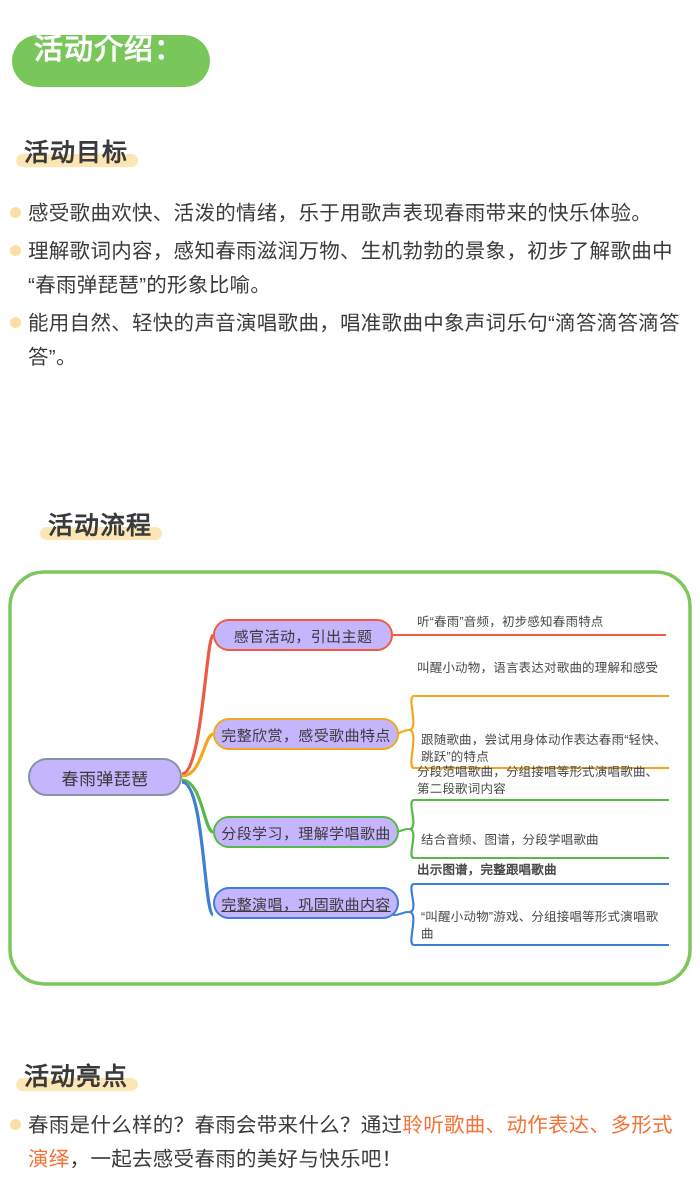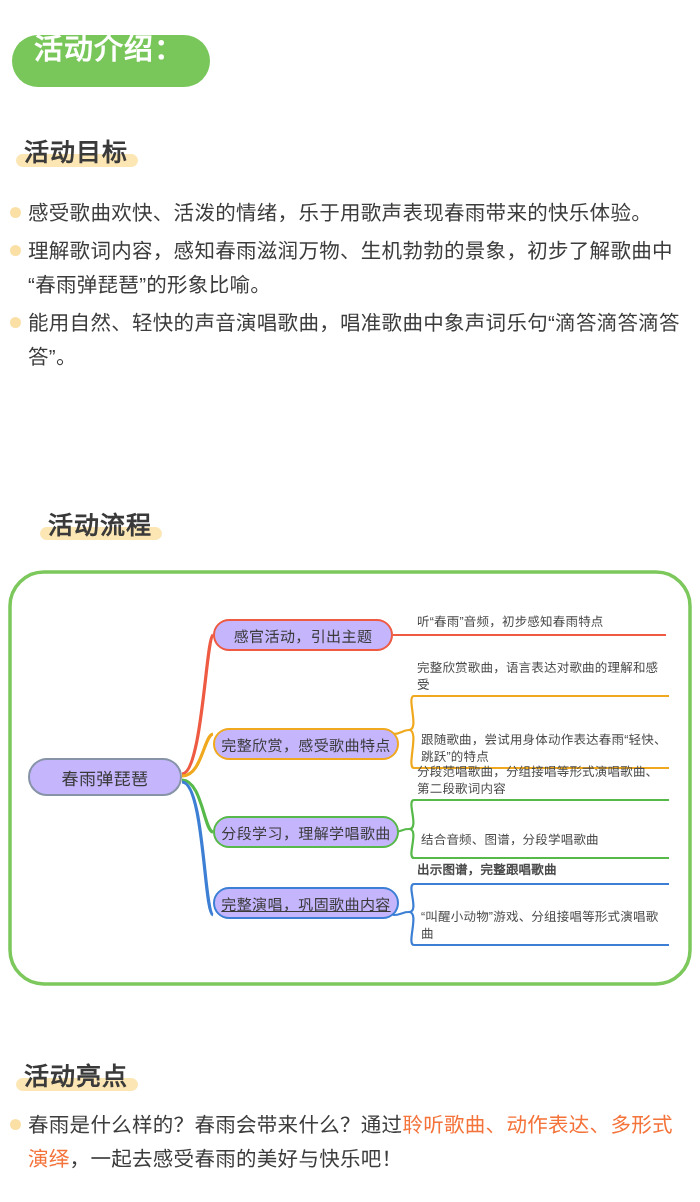--- a/index.html
+++ b/index.html
@@ -211,33 +211,33 @@
     <path d="M408,377 L663,377" fill="none" stroke="#3C7FD4" stroke-width="2.2"></path>
   </svg>
 
   <div class="mm-node mm-center">
     <span>春雨弹琵琶</span>
   </div>
 
   <div class="mm-node mm-branch" style="top:51px; border-color:#EE5A42;">
     <span>感官活动，引出主题</span>
   </div>
-  <div class="mm-node mm-branch" style="top:160px; border-color:#F0A91E; width:186px;">
+  <div class="mm-node mm-branch" style="top:150px; border-color:#F0A91E; width:186px;">
     <span>完整欣赏，感受歌曲特点</span>
   </div>
   <div class="mm-node mm-branch" style="top:248px; border-color:#56B94A; width:186px;">
     <span>分段学习，理解学唱歌曲</span>
   </div>
   <div class="mm-node mm-branch" style="top:319px; border-color:#3C7FD4; width:186px;text-decoration:underline;">
     <span>完整演唱，巩固歌曲内容</span>
   </div>
 
   <div class="mm-leaf" style="left:411px; top:46px; width:252px;">听“春雨”音频，初步感知春雨特点</div>
 
-  <div class="mm-leaf" style="left:411px; top:92px; width:248px;">完整欣赏歌曲，语言表达对歌曲的理解和感受</div>
+  <div class="mm-leaf" style="left:411px; top:92px; width:248px;">叫醒小动物，语言表达对歌曲的理解和感受</div>
   <div class="mm-leaf" style="left:415px; top:164px; width:248px;">跟随歌曲，尝试用身体动作表达春雨“轻快、跳跃”的特点</div>
 
   <div class="mm-leaf" style="left:411px; top:196px; width:252px;">分段范唱歌曲，分组接唱等形式演唱歌曲、第二段歌词内容</div>
   <div class="mm-leaf" style="left:415px; top:264px; width:248px;">结合音频、图谱，分段学唱歌曲</div>
 
   <div class="mm-leaf" style="left:411px; top:294px; width:252px;font-weight:bold;">出示图谱，完整跟唱歌曲</div>
   <div class="mm-leaf" style="left:415px; top:341px; width:250px;">“叫醒小动物”游戏、分组接唱等形式演唱歌曲</div>
 </div>
 
 <div class="section-head" id="head-light">

